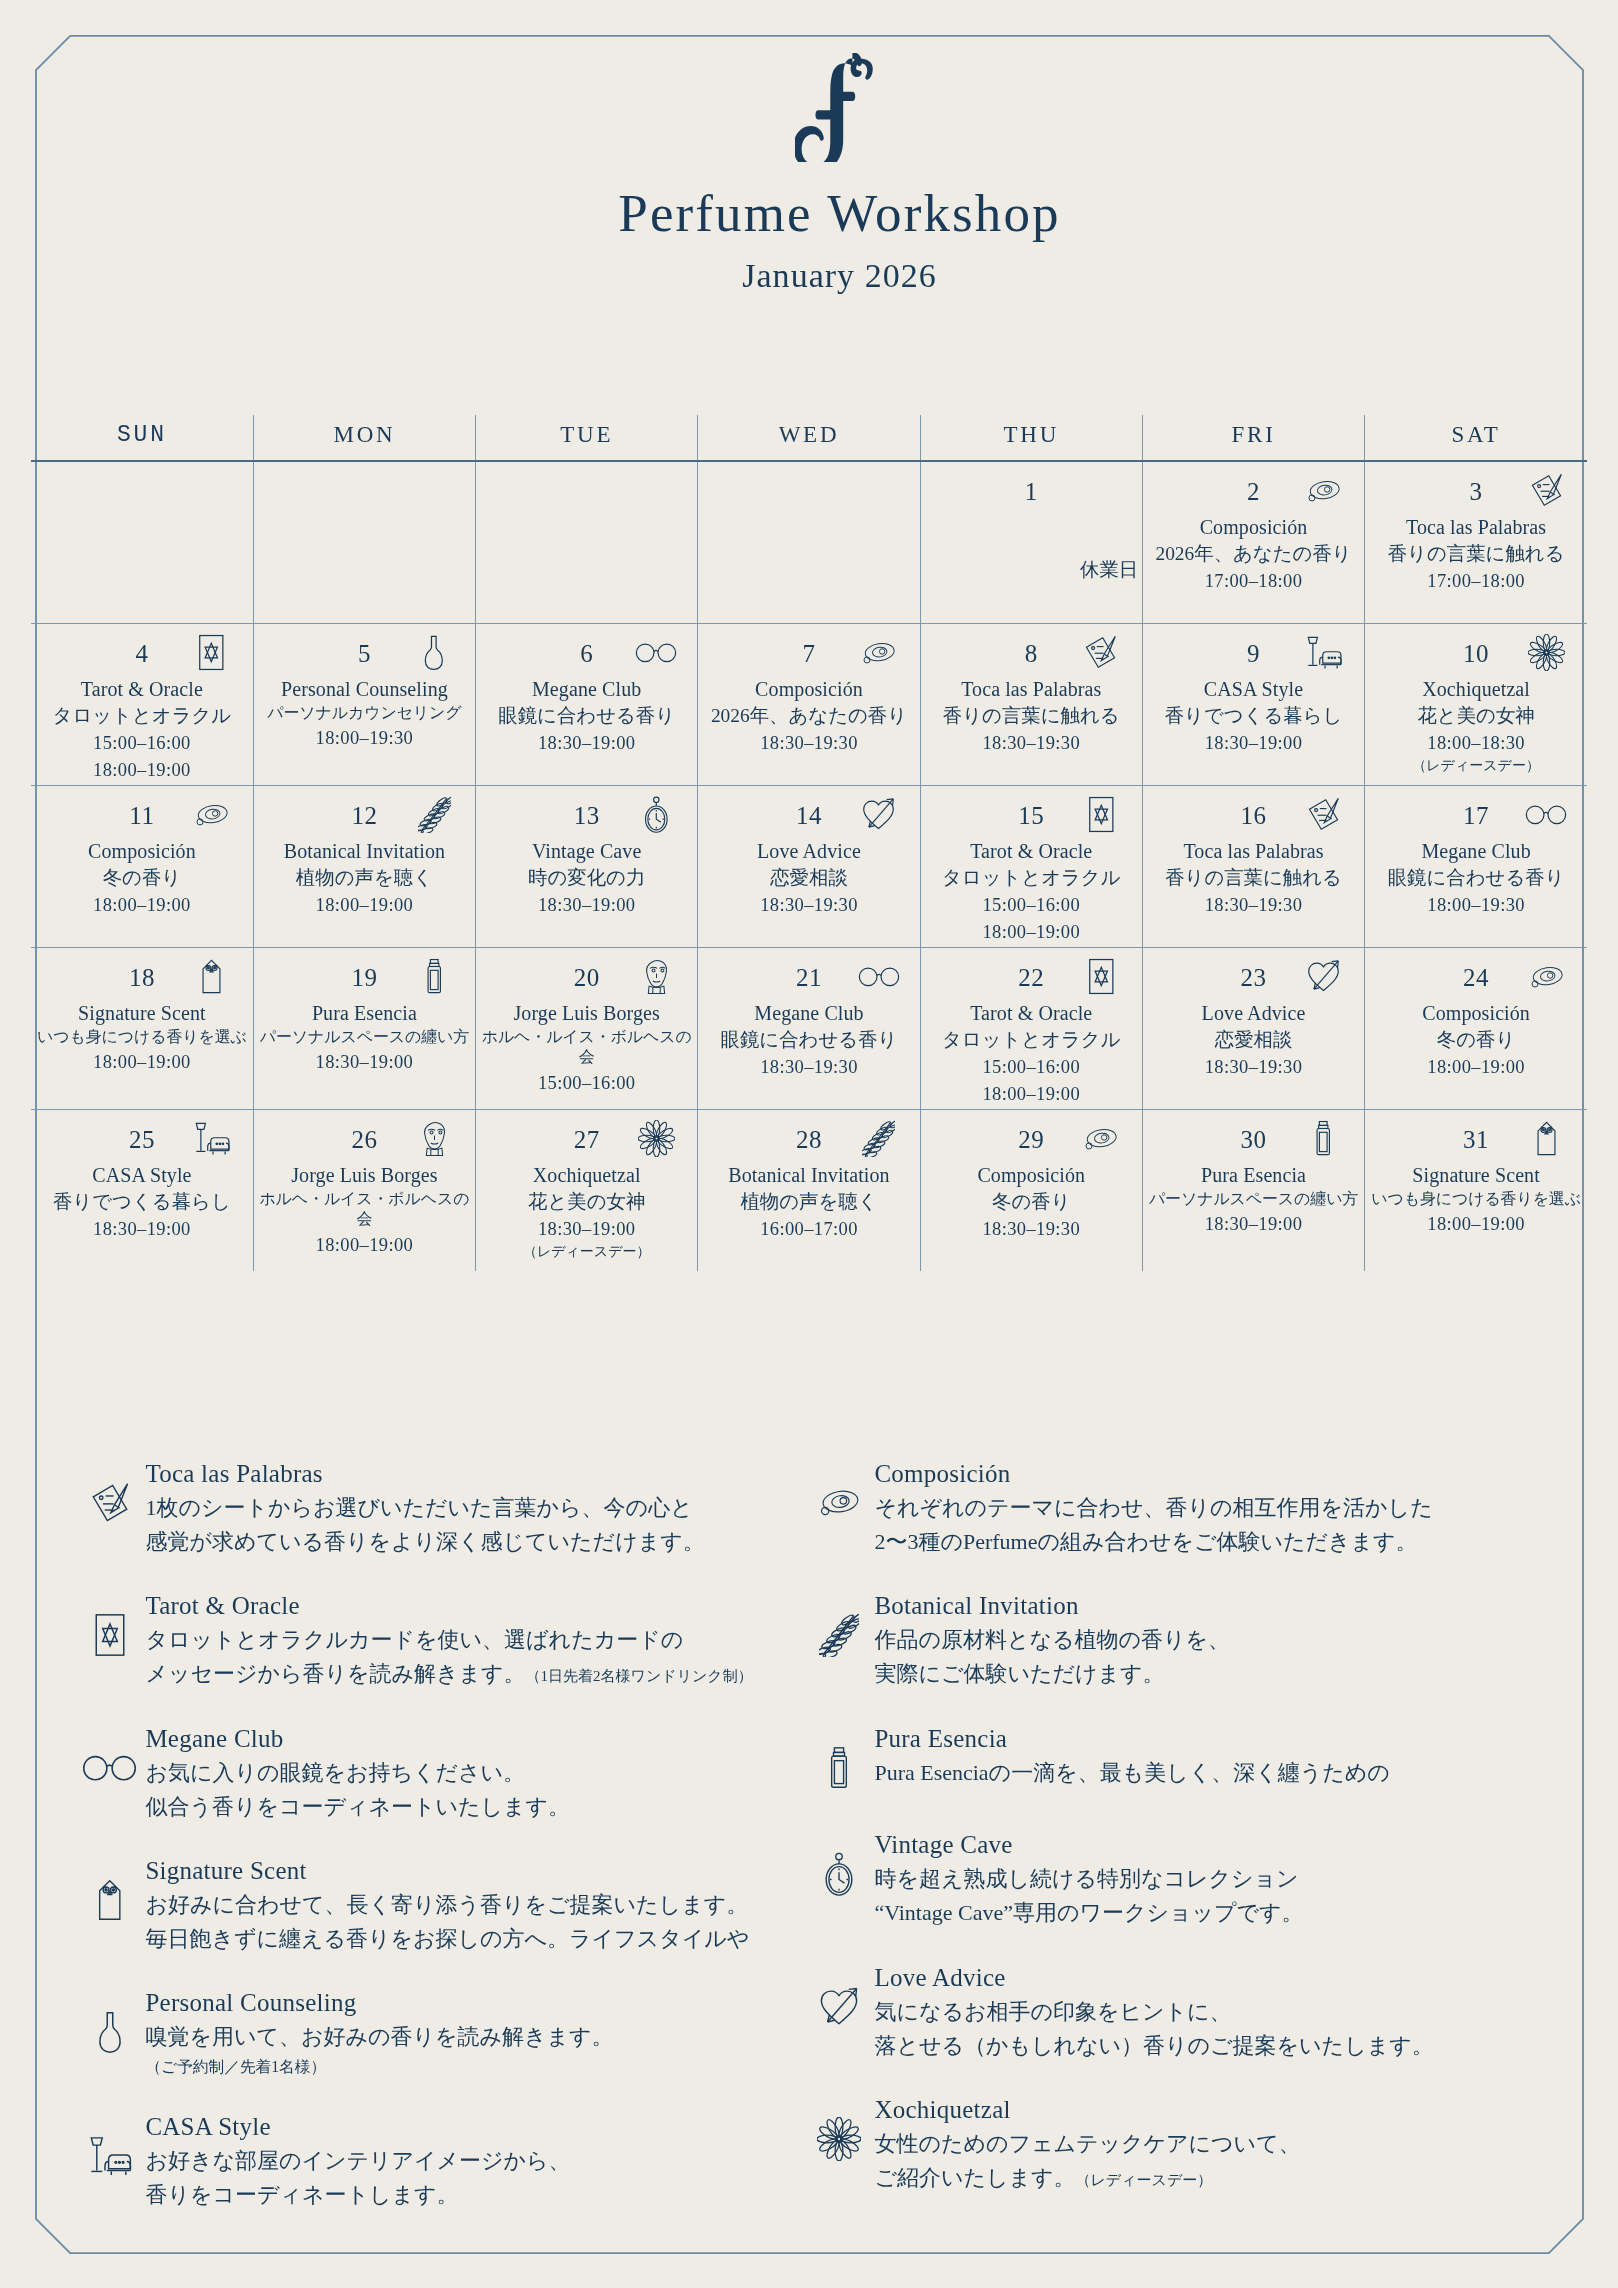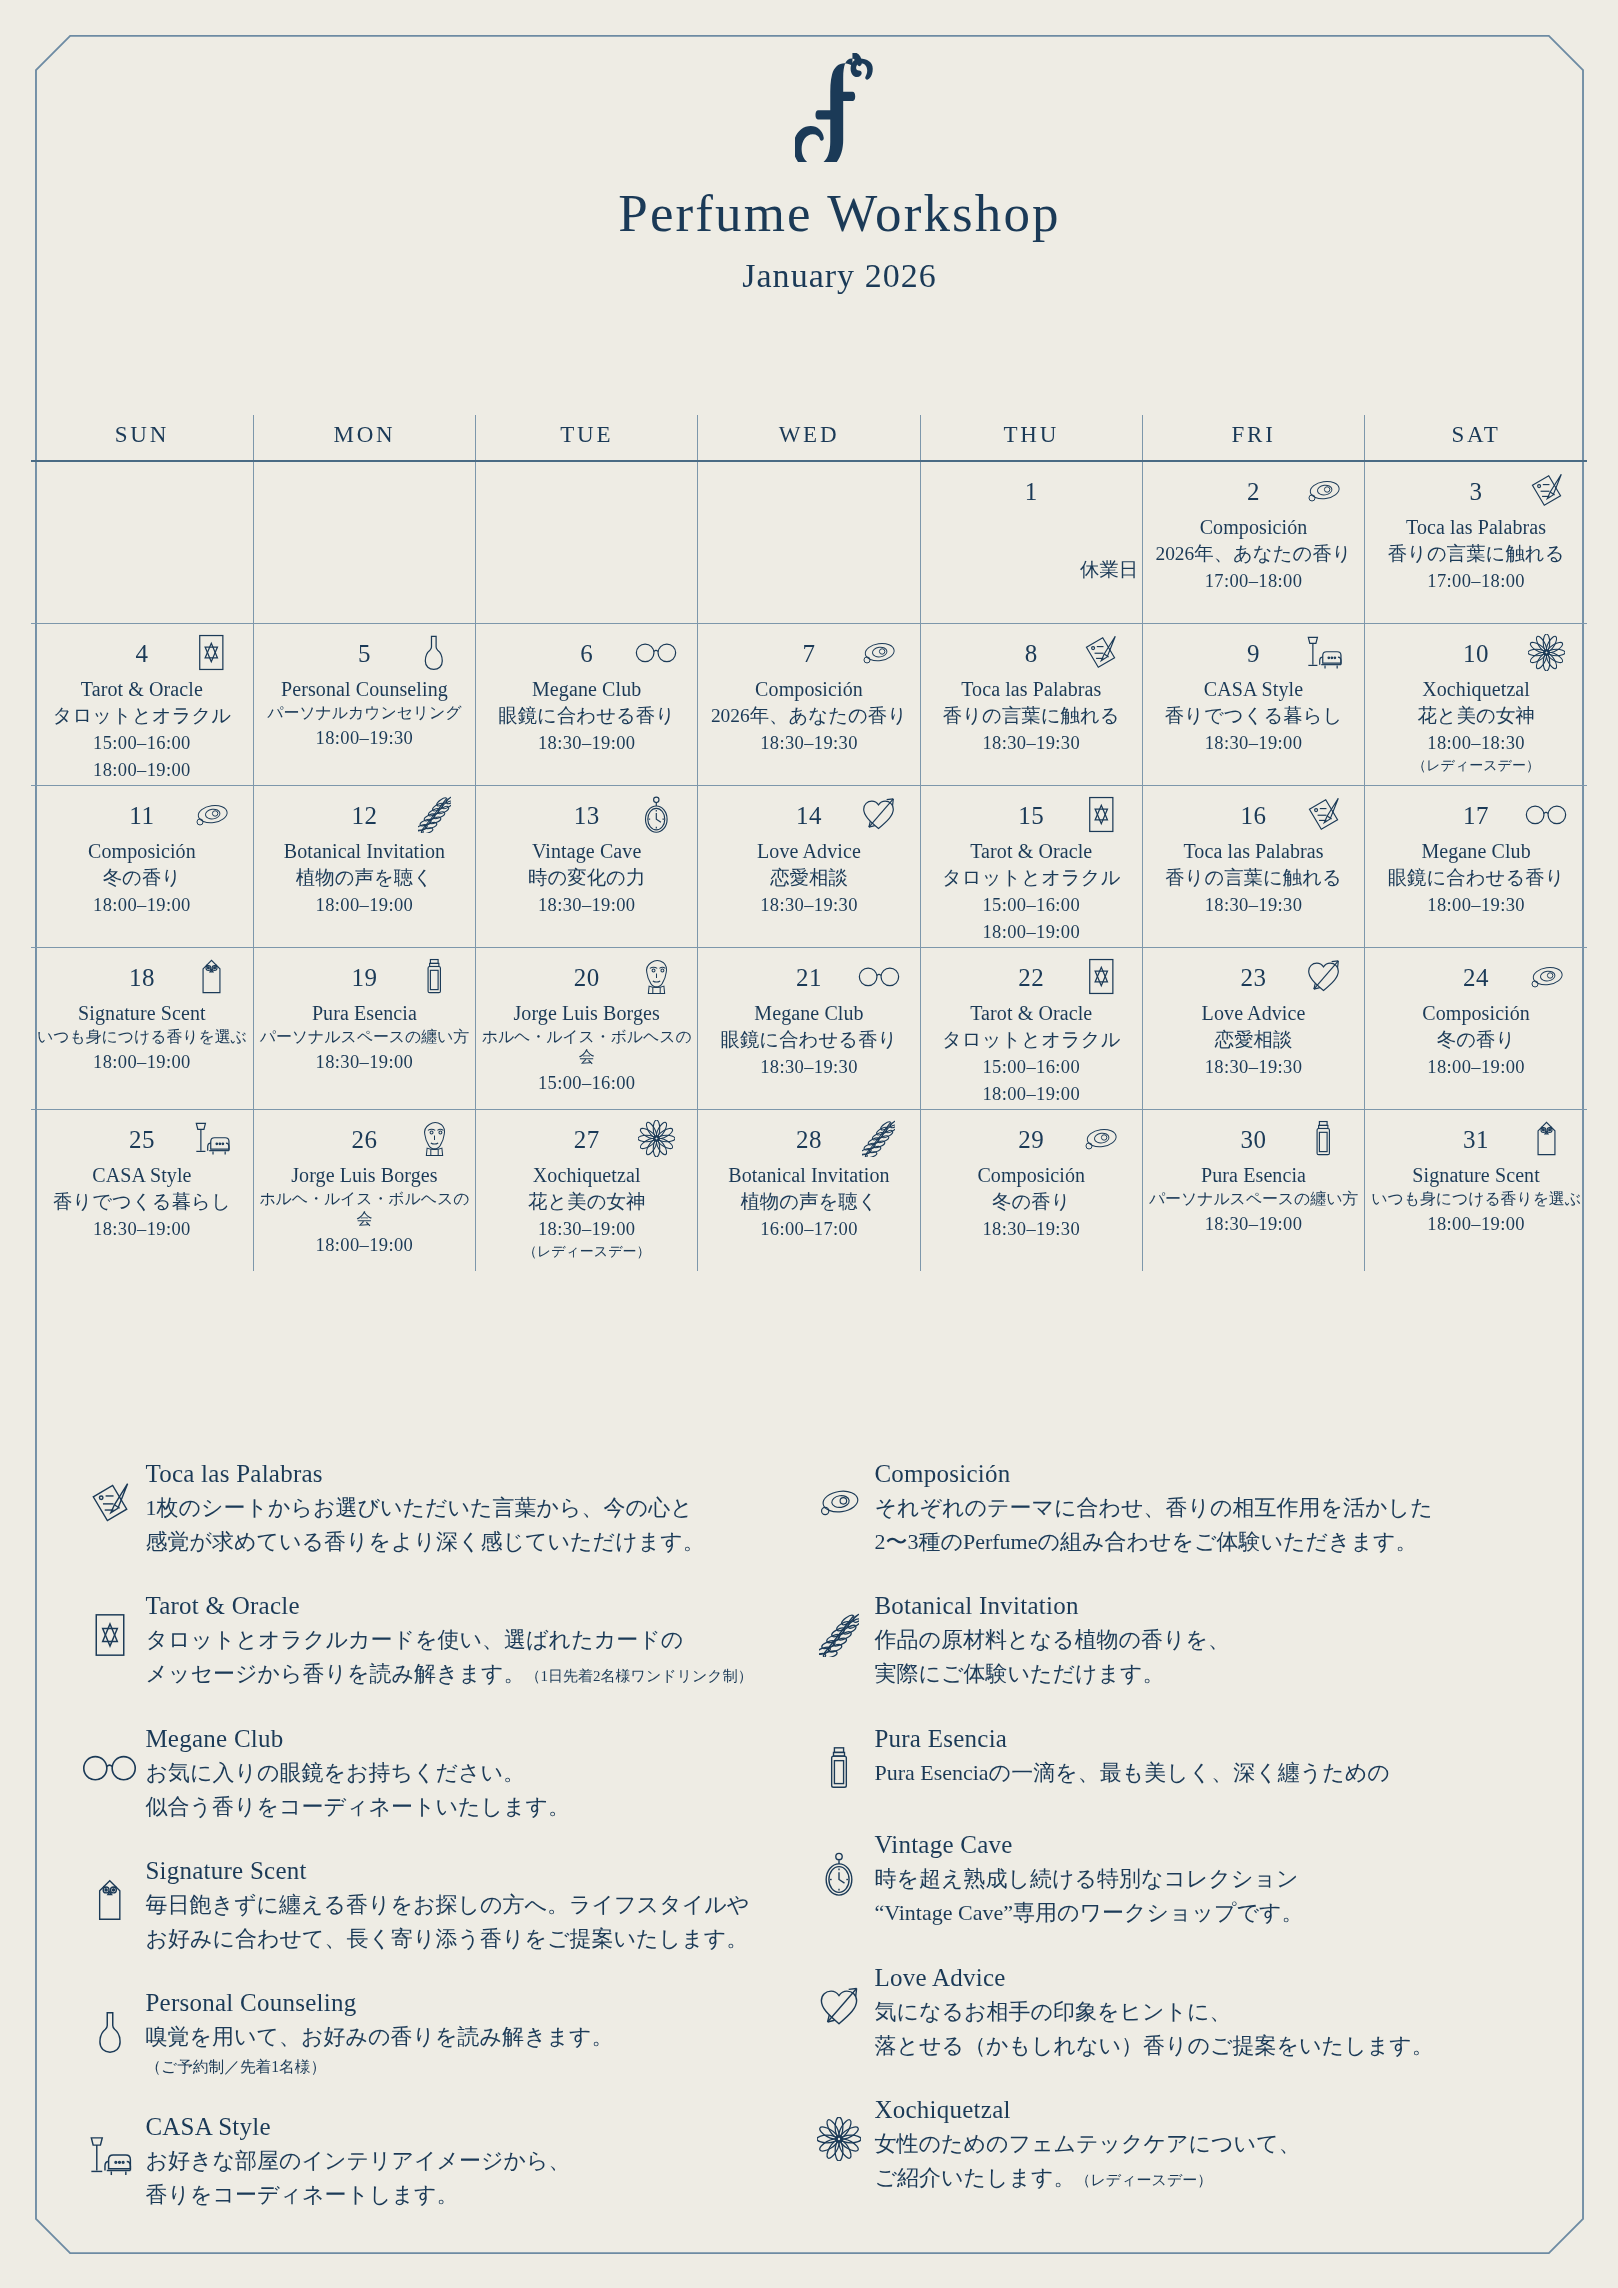--- a/index.html
+++ b/index.html
@@ -33,21 +33,21 @@
   
   .cal{
     position:absolute;left:31px;top:415px;width:1556px;
     border-collapse:collapse;table-layout:fixed;
   }
   .cal th{
     font-weight:400;font-size:23px;letter-spacing:.12em;
     padding:7.4px 0 12px;border-bottom:2.3px solid #4a6b84;
     border-left:0.9px solid #7d97ab;
   }
-  .cal th:first-child{border-left:none;}
+  .cal th:first-child{border-left:none;font-family:Liberation Mono, monospace;}
   .cal td{
     border-left:0.9px solid #7d97ab;
     border-bottom:0.9px solid #7d97ab;
     vertical-align:top;height:161px;padding:0;
     position:relative;
   }
   .cal td:first-child{border-left:none;}
   .cal tr:last-child td{border-bottom:none;}
   .cal .toprow td{border-bottom:0.9px solid #7d97ab;}
 
@@ -836,22 +836,22 @@
       <circle cx="11" cy="13" r="3.2"></circle>
               <circle cx="19" cy="13" r="3.2"></circle>
       <circle cx="11" cy="13" r="1.2" fill="#1b3a57"></circle>
               <circle cx="19" cy="13" r="1.2" fill="#1b3a57"></circle>
       <path d="M15 15 l-2 3 h4 Z"></path>
       <path d="M8 9 l3 2 M22 9 l-3 2"></path>
     </svg>
           </span>
           <span class="lg-text">
             <span class="lg-title" style="display:block">Signature Scent</span>
+            <span class="lg-desc" style="display:block"><span>お好みに合わせて、長く寄り添う香りをご提案いたします。</span></span>
             <span class="lg-desc" style="display:block"><span>毎日飽きずに纏える香りをお探しの方へ。ライフスタイルや</span></span>
-            <span class="lg-desc" style="display:block"><span>お好みに合わせて、長く寄り添う香りをご提案いたします。</span></span>
           </span>
         </div>
         <div class="lg-item">
           <span class="lg-icon">
             <svg width="28" height="44" viewBox="0 0 30 48" fill="none" stroke="#1b3a57" stroke-width="1.6">
       <path d="M12 3 h6 v14 c0 2 1 3 2 4 c4 3 6 8 6 14 c0 7 -5 11 -11 11 c-6 0 -11 -4 -11 -11 c0 -6 2 -11 6 -14 c1 -1 2 -2 2 -4 Z"></path>
     </svg>
           </span>
           <span class="lg-text">
             <span class="lg-title" style="display:block">Personal Counseling</span>

